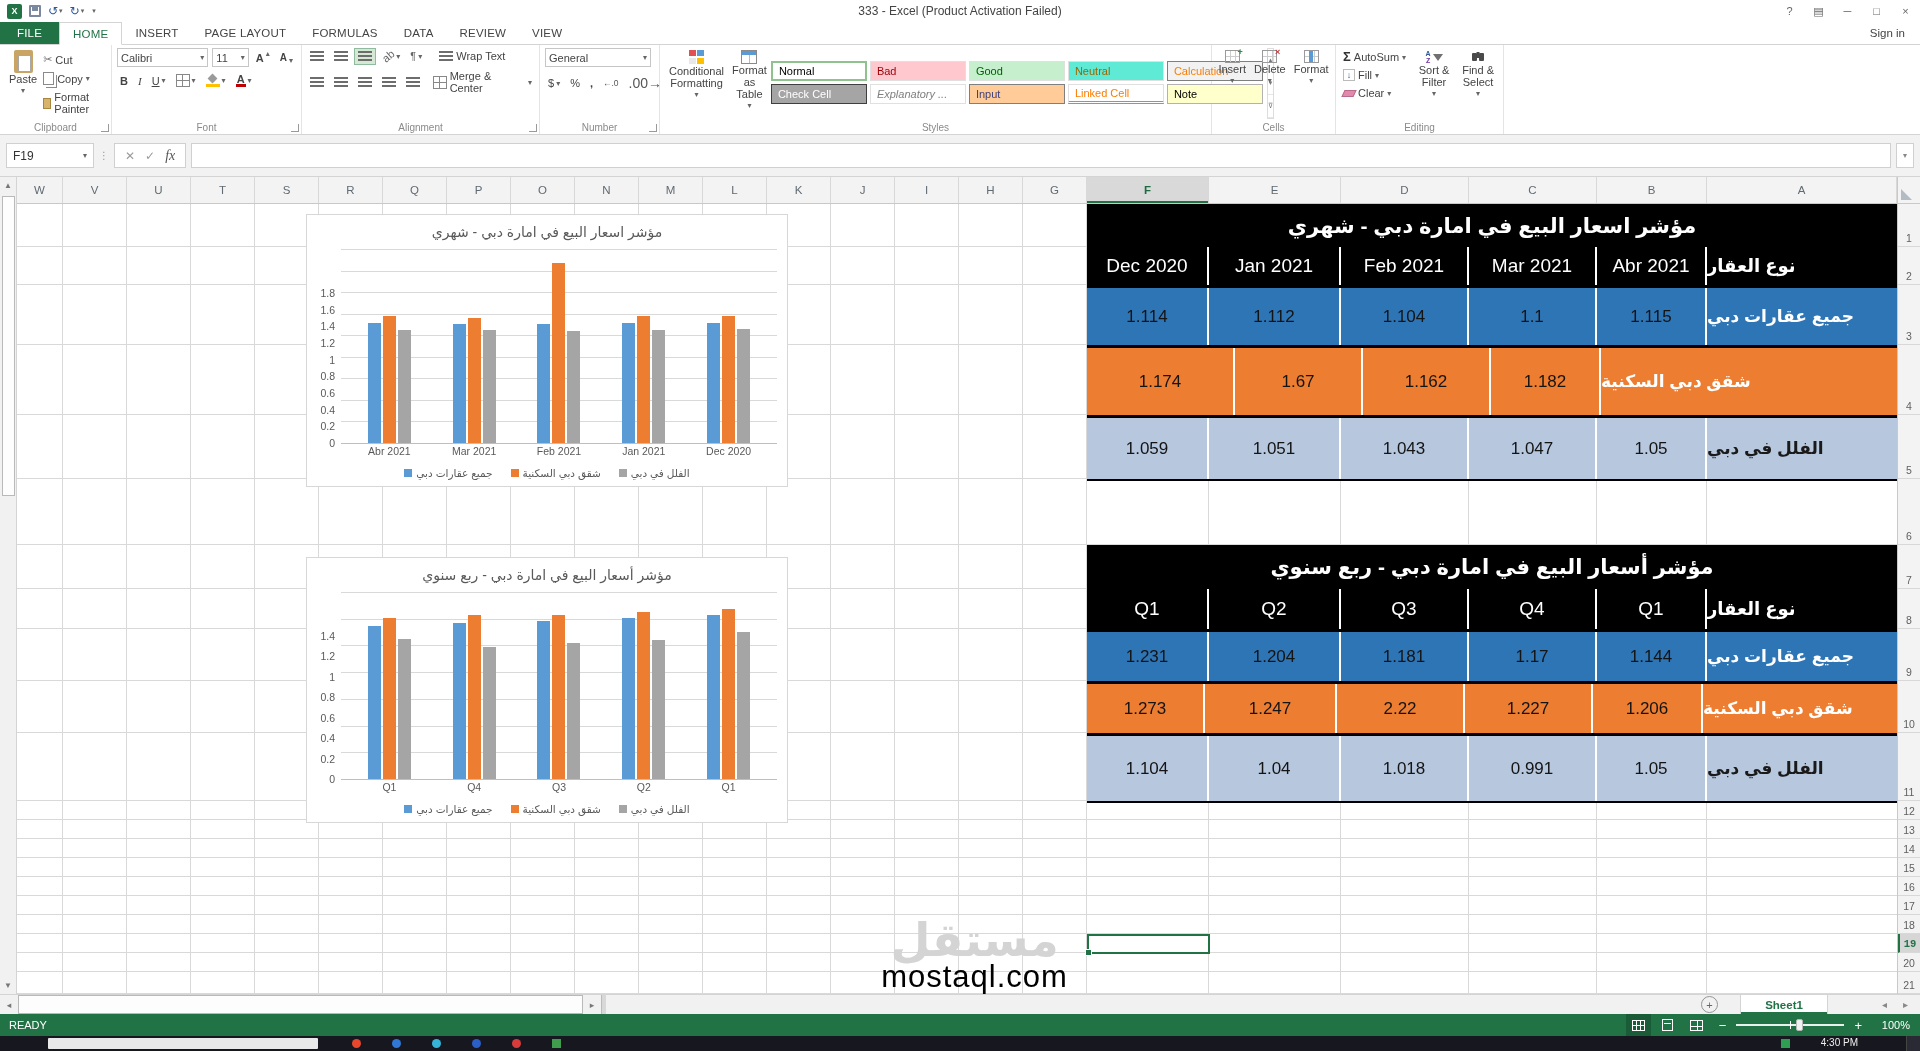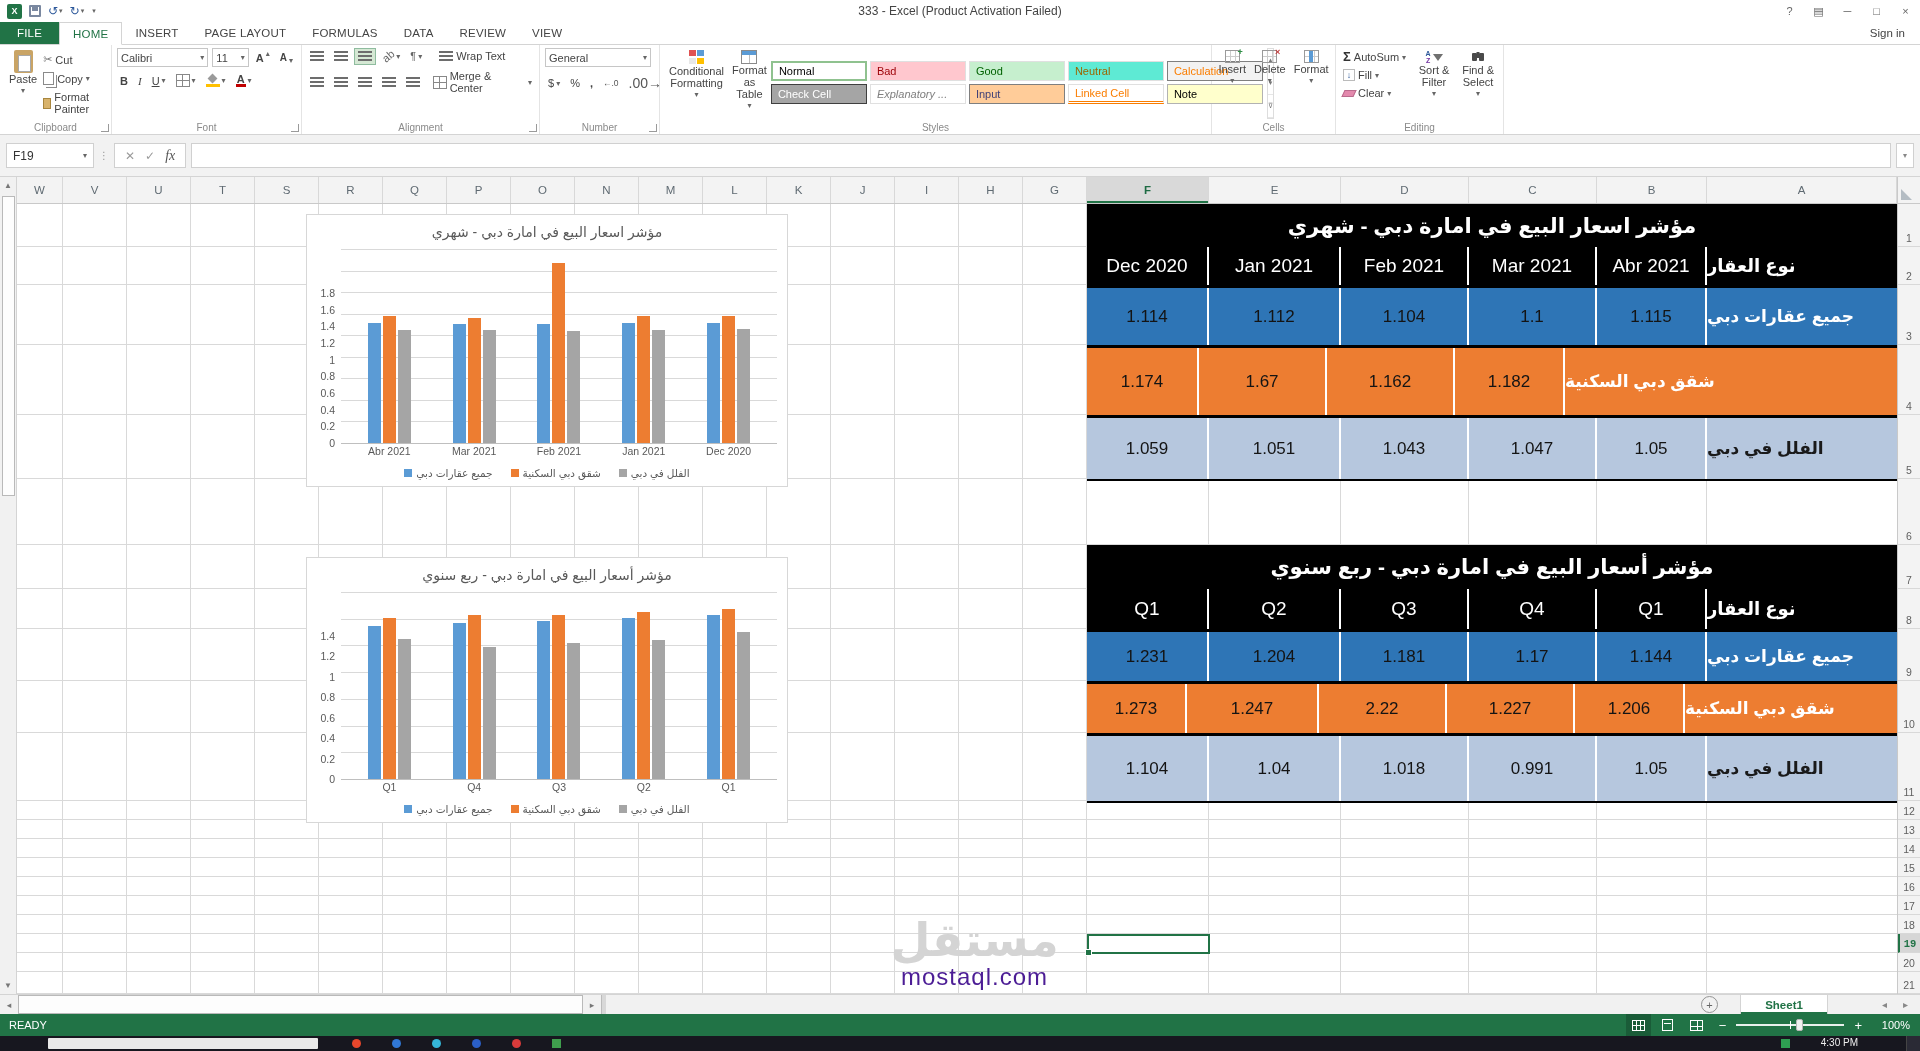--- a/index.html
+++ b/index.html
@@ -128,21 +128,21 @@
   .c-legend { height:22px; display:flex; align-items:center; justify-content:center; gap:18px; font-size:10.5px; color:#595959; }
   .c-litem { display:flex; align-items:center; }
   .c-lsq { width:8px; height:8px; display:inline-block; margin-right:4px; }
   .c-llabel { direction:rtl; }
 
   
   #selcell { position:absolute; left:1070px; top:730px; width:123px; height:20px; border:2px solid #217346; z-index:3; }
   #selcell::after { content:""; position:absolute; left:-4px; bottom:-4px; width:5px; height:5px; background:#217346; border:1px solid #fff; }
   #watermark { position:absolute; left:835px; top:712px; width:245px; text-align:center; z-index:4; color:#d4d4d4; }
   #watermark .w1 { font-size:46px; font-weight:bold; line-height:48px; direction:rtl; }
-  #watermark .w2 { font-size:24px; letter-spacing:1px; color:#4c1d95; line-height:26px; }
+  #watermark .w2 { font-size:31px; letter-spacing:1px; color:#000000; line-height:26px; }
 
   
   .hscroll { height:20px; background:#f1f1f1; border-top:1px solid #d4d4d4; display:flex; align-items:stretch; position:relative; font-size:9px; }
   .hs-btn { width:18px; display:grid; place-items:center; color:#777; background:#f1f1f1; }
   .hs-thumb { width:565px; background:#fdfdfd; border:1px solid #b9b9b9; }
   .hs-split { width:5px; background:#d8d8d8; border-left:1px solid #bbb; }
   .newsheet { width:17px; height:17px; border:1px solid #949494; border-radius:50%; color:#666; display:grid; place-items:center; align-self:center; margin-left:1095px; font-size:11px; }
   .sheettab { margin-left:22px; width:88px; background:#fff; border-left:1px solid #d4d4d4; border-right:1px solid #d4d4d4; color:#217346; font-weight:bold; font-size:11.5px; display:grid; place-items:center; box-shadow:inset 0 -2px 0 #217346; }
   .tabnav { margin-left:auto; display:flex; align-items:center; gap:16px; padding:0 12px; color:#888; font-size:10px; }
 
@@ -571,21 +571,21 @@
             </div>
             <div class="t-row t-data" style="height: 60px; background: rgb(46, 117, 182);">
               <div class="t-cell" style="width: 122px;">1.114</div>
               <div class="t-cell" style="width: 132px;">1.112</div>
               <div class="t-cell" style="width: 128px;">1.104</div>
               <div class="t-cell" style="width: 128px;">1.1</div>
               <div class="t-cell" style="width: 110px;">1.115</div>
               <div class="t-cell t-lab" style="width: 190px; color: rgb(255, 255, 255);">جميع عقارات دبي</div>
             </div>
             <div class="t-row t-data" style="height: 70px; background: rgb(237, 125, 49);">
-              <div class="t-cell" style="width: 112px;">1.174</div>
+              <div class="t-cell" style="width: 148px;">1.174</div>
               <div class="t-cell" style="width: 128px;">1.67</div>
               <div class="t-cell" style="width: 128px;">1.162</div>
               <div class="t-cell" style="width: 110px;">1.182</div>
               <div class="t-cell t-lab" style="width: 190px; color: rgb(255, 255, 255);">شقق دبي السكنية</div>
             </div>
             <div class="t-row t-data" style="height: 64px; background: rgb(182, 199, 222);">
               <div class="t-cell" style="width: 122px;">1.059</div>
               <div class="t-cell" style="width: 132px;">1.051</div>
               <div class="t-cell" style="width: 128px;">1.043</div>
               <div class="t-cell" style="width: 128px;">1.047</div>
@@ -605,21 +605,21 @@
             </div>
             <div class="t-row t-data" style="height: 52px; background: rgb(46, 117, 182);">
               <div class="t-cell" style="width: 122px;">1.231</div>
               <div class="t-cell" style="width: 132px;">1.204</div>
               <div class="t-cell" style="width: 128px;">1.181</div>
               <div class="t-cell" style="width: 128px;">1.17</div>
               <div class="t-cell" style="width: 110px;">1.144</div>
               <div class="t-cell t-lab" style="width: 190px; color: rgb(255, 255, 255);">جميع عقارات دبي</div>
             </div>
             <div class="t-row t-data" style="height: 52px; background: rgb(237, 125, 49);">
-              <div class="t-cell" style="width: 100px;">1.273</div>
+              <div class="t-cell" style="width: 118px;">1.273</div>
               <div class="t-cell" style="width: 132px;">1.247</div>
               <div class="t-cell" style="width: 128px;">2.22</div>
               <div class="t-cell" style="width: 128px;">1.227</div>
               <div class="t-cell" style="width: 110px;">1.206</div>
               <div class="t-cell t-lab" style="width: 190px; color: rgb(255, 255, 255);">شقق دبي السكنية</div>
             </div>
             <div class="t-row t-data" style="height: 68px; background: rgb(182, 199, 222);">
               <div class="t-cell" style="width: 122px;">1.104</div>
               <div class="t-cell" style="width: 132px;">1.04</div>
               <div class="t-cell" style="width: 128px;">1.018</div>

